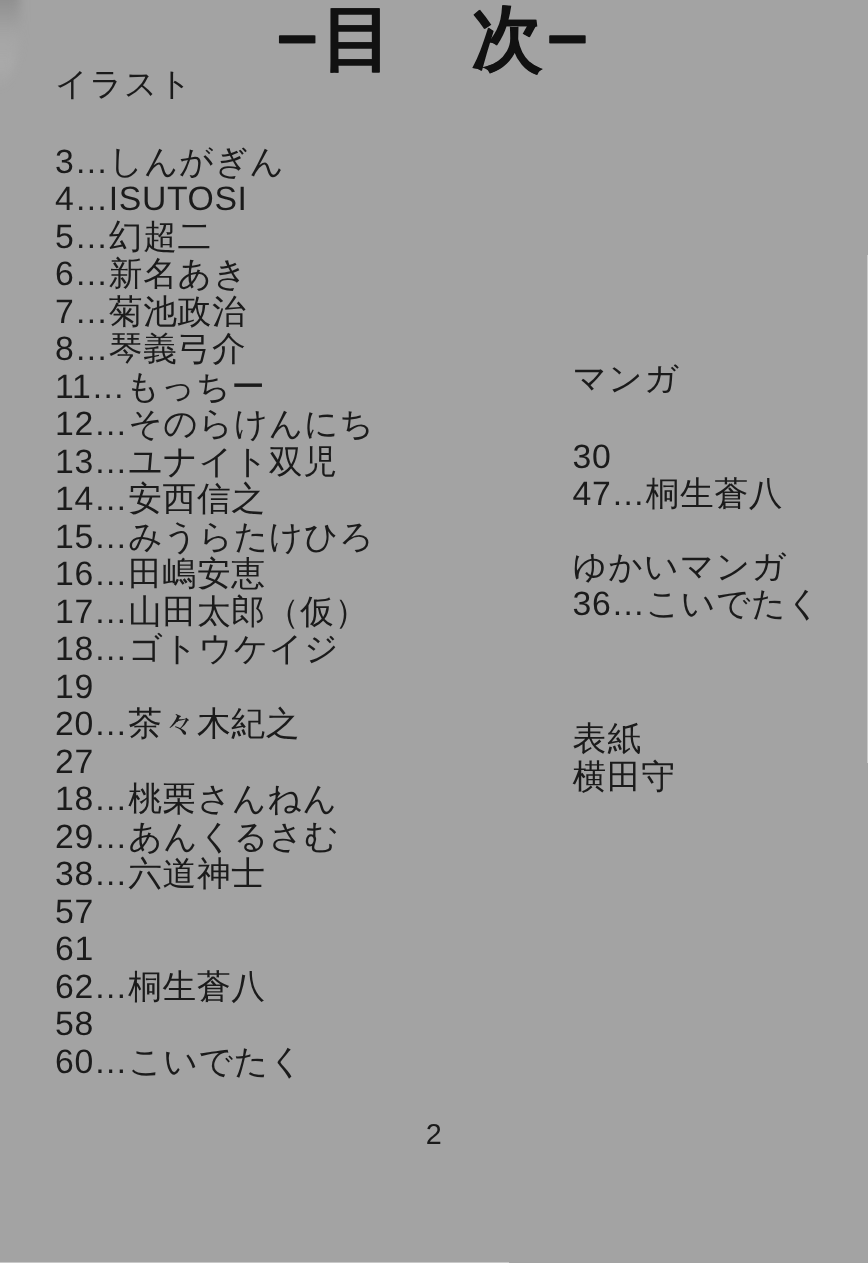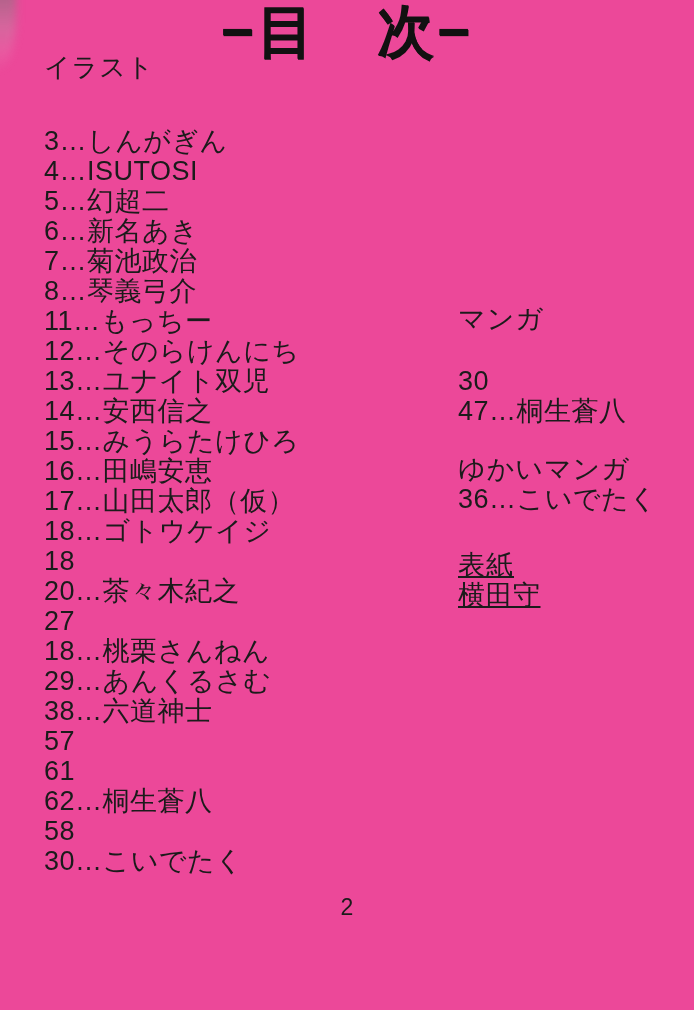--- a/index.html
+++ b/index.html
@@ -4,21 +4,21 @@
 <style>
   * { margin: 0; padding: 0; box-sizing: border-box; }
   html, body { background: #e8e8e8; }
   body {
     width: 694px; height: 1010px;
     font-family: "Liberation Sans", sans-serif;
   }
   .page {
     position: relative;
     width: 694px; height: 1010px;
-    background: #ec4899;
+    background: #a3a3a3;
     color: #1b1b1b;
     overflow: hidden;
   }
   
   .scan-smudge {
     position: absolute; top: -8px; left: -10px;
     width: 26px; height: 80px;
     background: linear-gradient(180deg, rgba(120,120,120,0.55) 0%, rgba(170,170,170,0.30) 45%, rgba(220,220,220,0.12) 75%, rgba(255,255,255,0) 100%);
     filter: blur(4px);
     border-radius: 0 0 70% 0;
@@ -35,39 +35,39 @@
     text-shadow: 0.6px 0.6px 0 #111;
   }
   .col-left {
     position: absolute; left: 44px; top: 52px;
   }
   .col-left .section-header {
     font-size: 26px;
     line-height: 30px;
     letter-spacing: 1px;
   }
-  .col-left .entries { margin-top: 44px; }
+  .col-left .entries { margin-top: 32px; }
   .entry {
     font-size: 27px;
     line-height: 30px;
     letter-spacing: 0.5px;
     white-space: nowrap;
   }
   .col-right {
-    position: absolute; left: 458px; top: 304px;
+    position: absolute; left: 458px; top: 288px;
   }
   .col-right .section-header {
     font-size: 27px;
     line-height: 30px;
     letter-spacing: 1px;
   }
   .section-0 .entries { margin-top: 32px; }
   .section-1 { margin-top: 28px; }
   .section-2 { margin-top: 28px; }
-  .section-3 { margin-top: 36px; text-decoration: underline; }
+  .section-3 { margin-top: 78px; }
   .page-number {
     position: absolute; top: 894px; left: 0;
     width: 100%;
     text-align: center;
     font-size: 23px;
     letter-spacing: 0;
   }
 </style>
 </head>
 <body>
@@ -88,31 +88,31 @@
       <div class="entry">7…菊池政治</div>
       <div class="entry">8…琴義弓介</div>
       <div class="entry">11…もっちー</div>
       <div class="entry">12…そのらけんにち</div>
       <div class="entry">13…ユナイト双児</div>
       <div class="entry">14…安西信之</div>
       <div class="entry">15…みうらたけひろ</div>
       <div class="entry">16…田嶋安恵</div>
       <div class="entry">17…山田太郎（仮）</div>
       <div class="entry">18…ゴトウケイジ</div>
-      <div class="entry">18</div>
+      <div class="entry">19</div>
       <div class="entry">20…茶々木紀之</div>
       <div class="entry">27</div>
       <div class="entry">18…桃栗さんねん</div>
       <div class="entry">29…あんくるさむ</div>
       <div class="entry">38…六道神士</div>
       <div class="entry">57</div>
       <div class="entry">61</div>
       <div class="entry">62…桐生蒼八</div>
       <div class="entry">58</div>
-      <div class="entry">30…こいでたく</div>
+      <div class="entry">60…こいでたく</div>
     </div>
   </div>
 
   <div class="col-right">
 
     <div class="section section-0">
       <div class="section-header">マンガ</div>
       <div class="entries">
         <div class="entry">30</div>
         <div class="entry">47…桐生蒼八</div>

